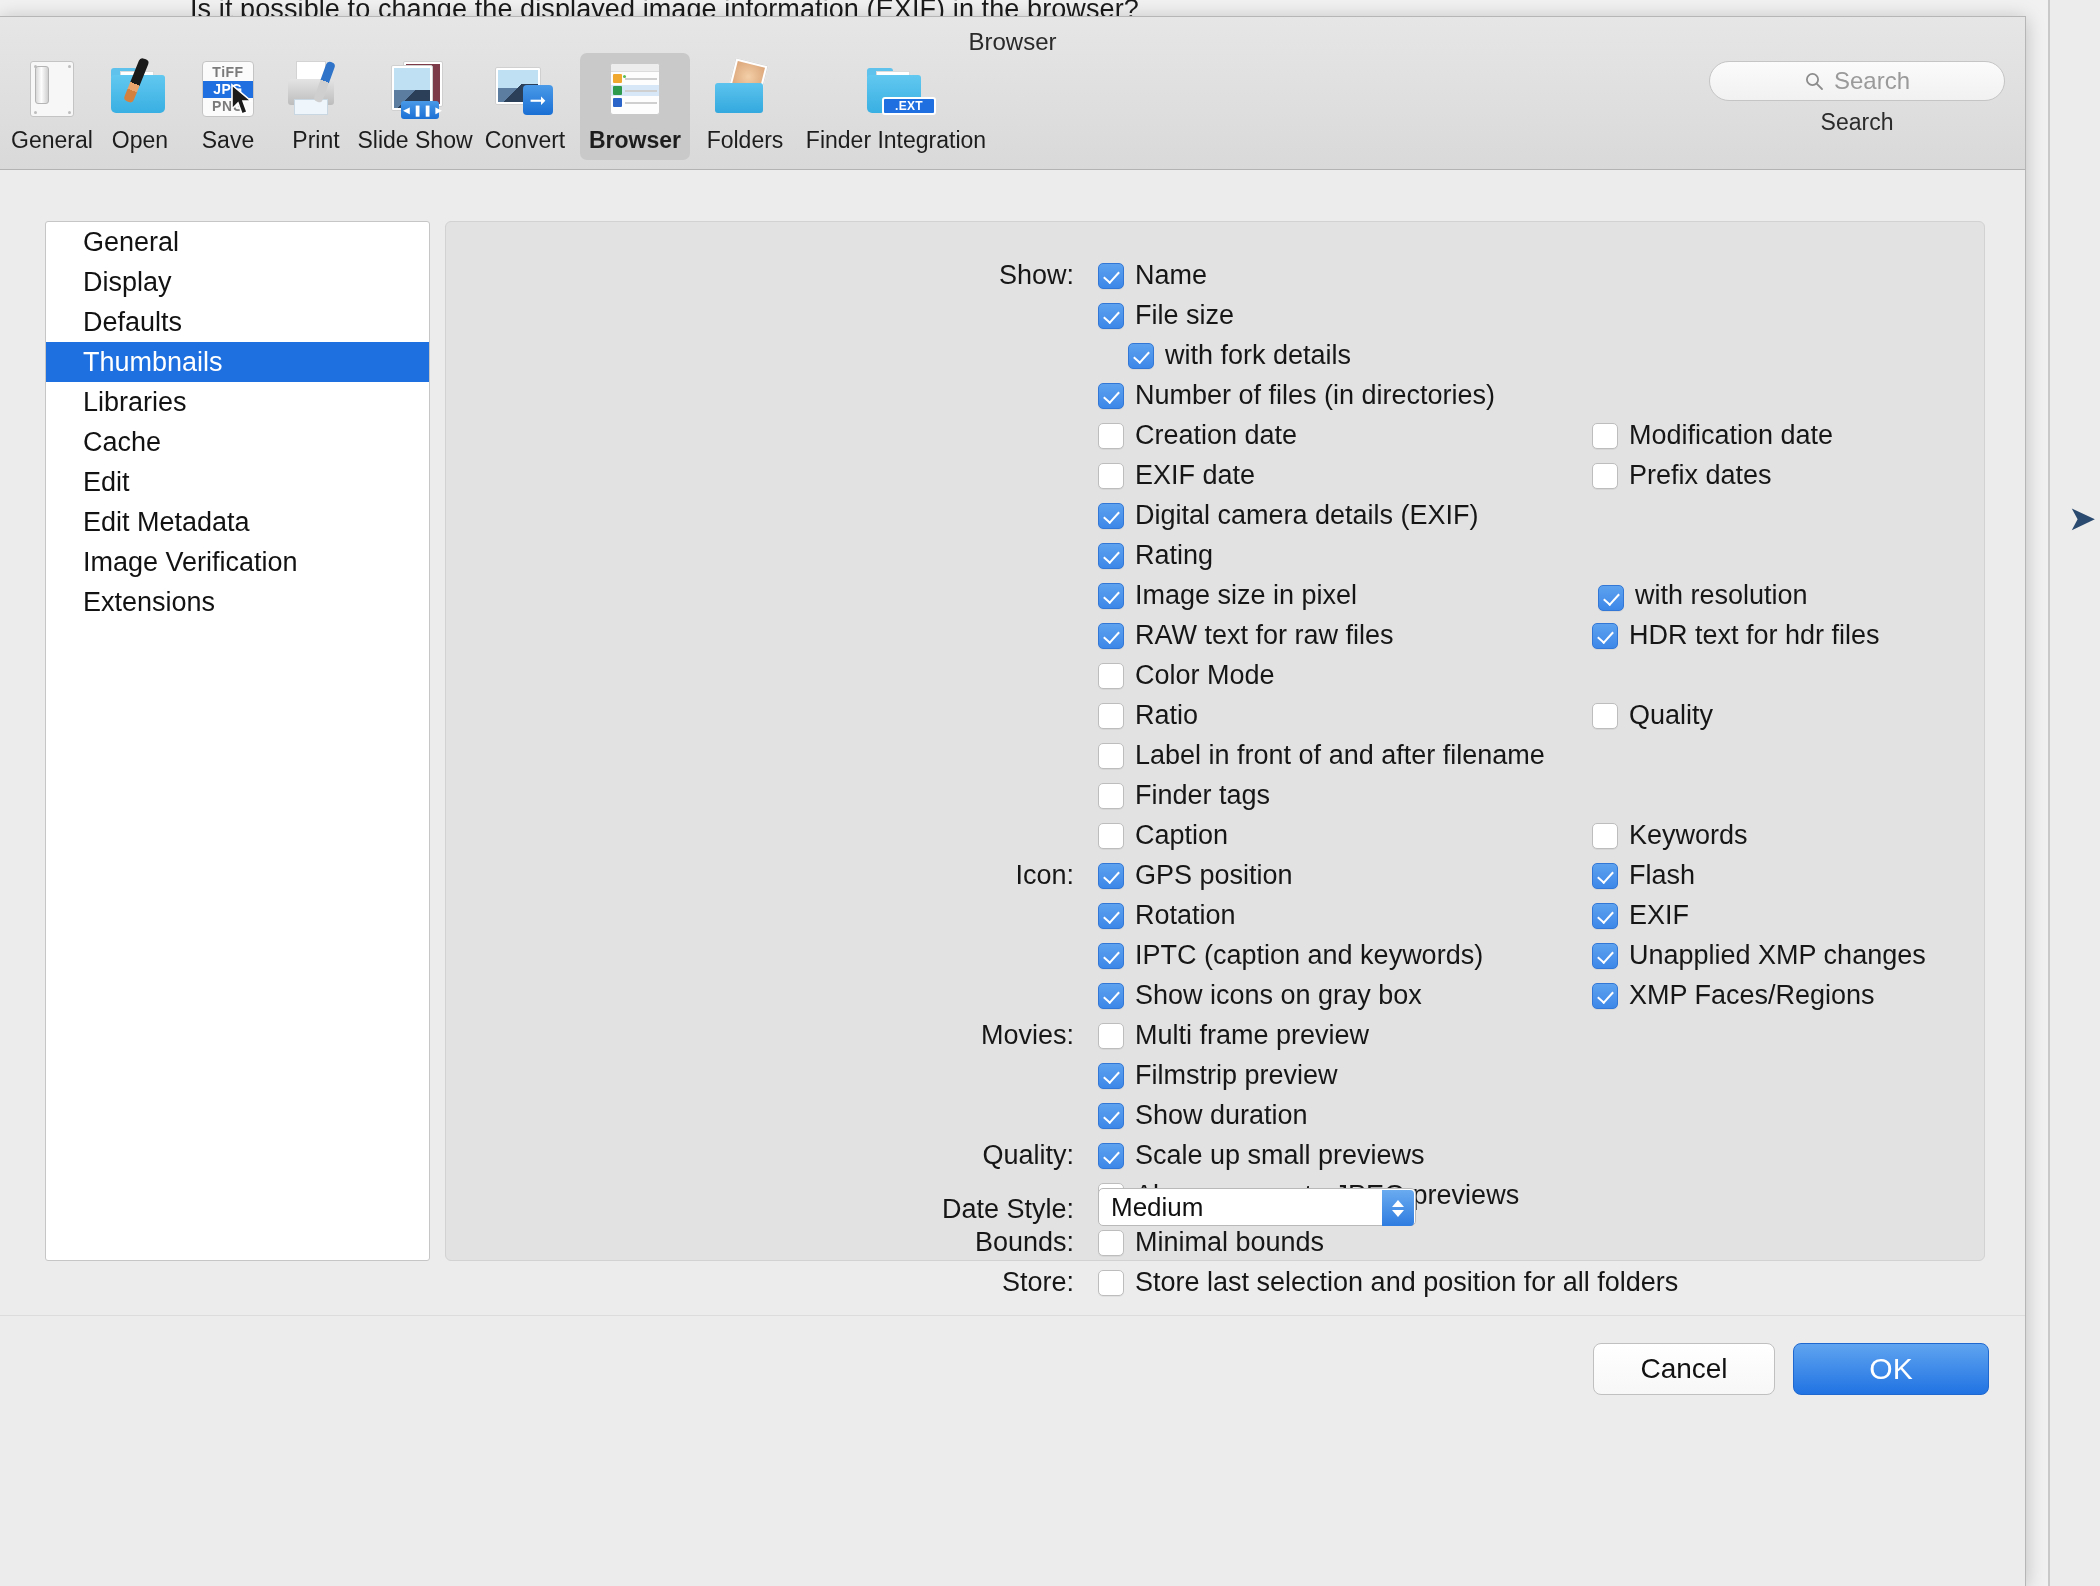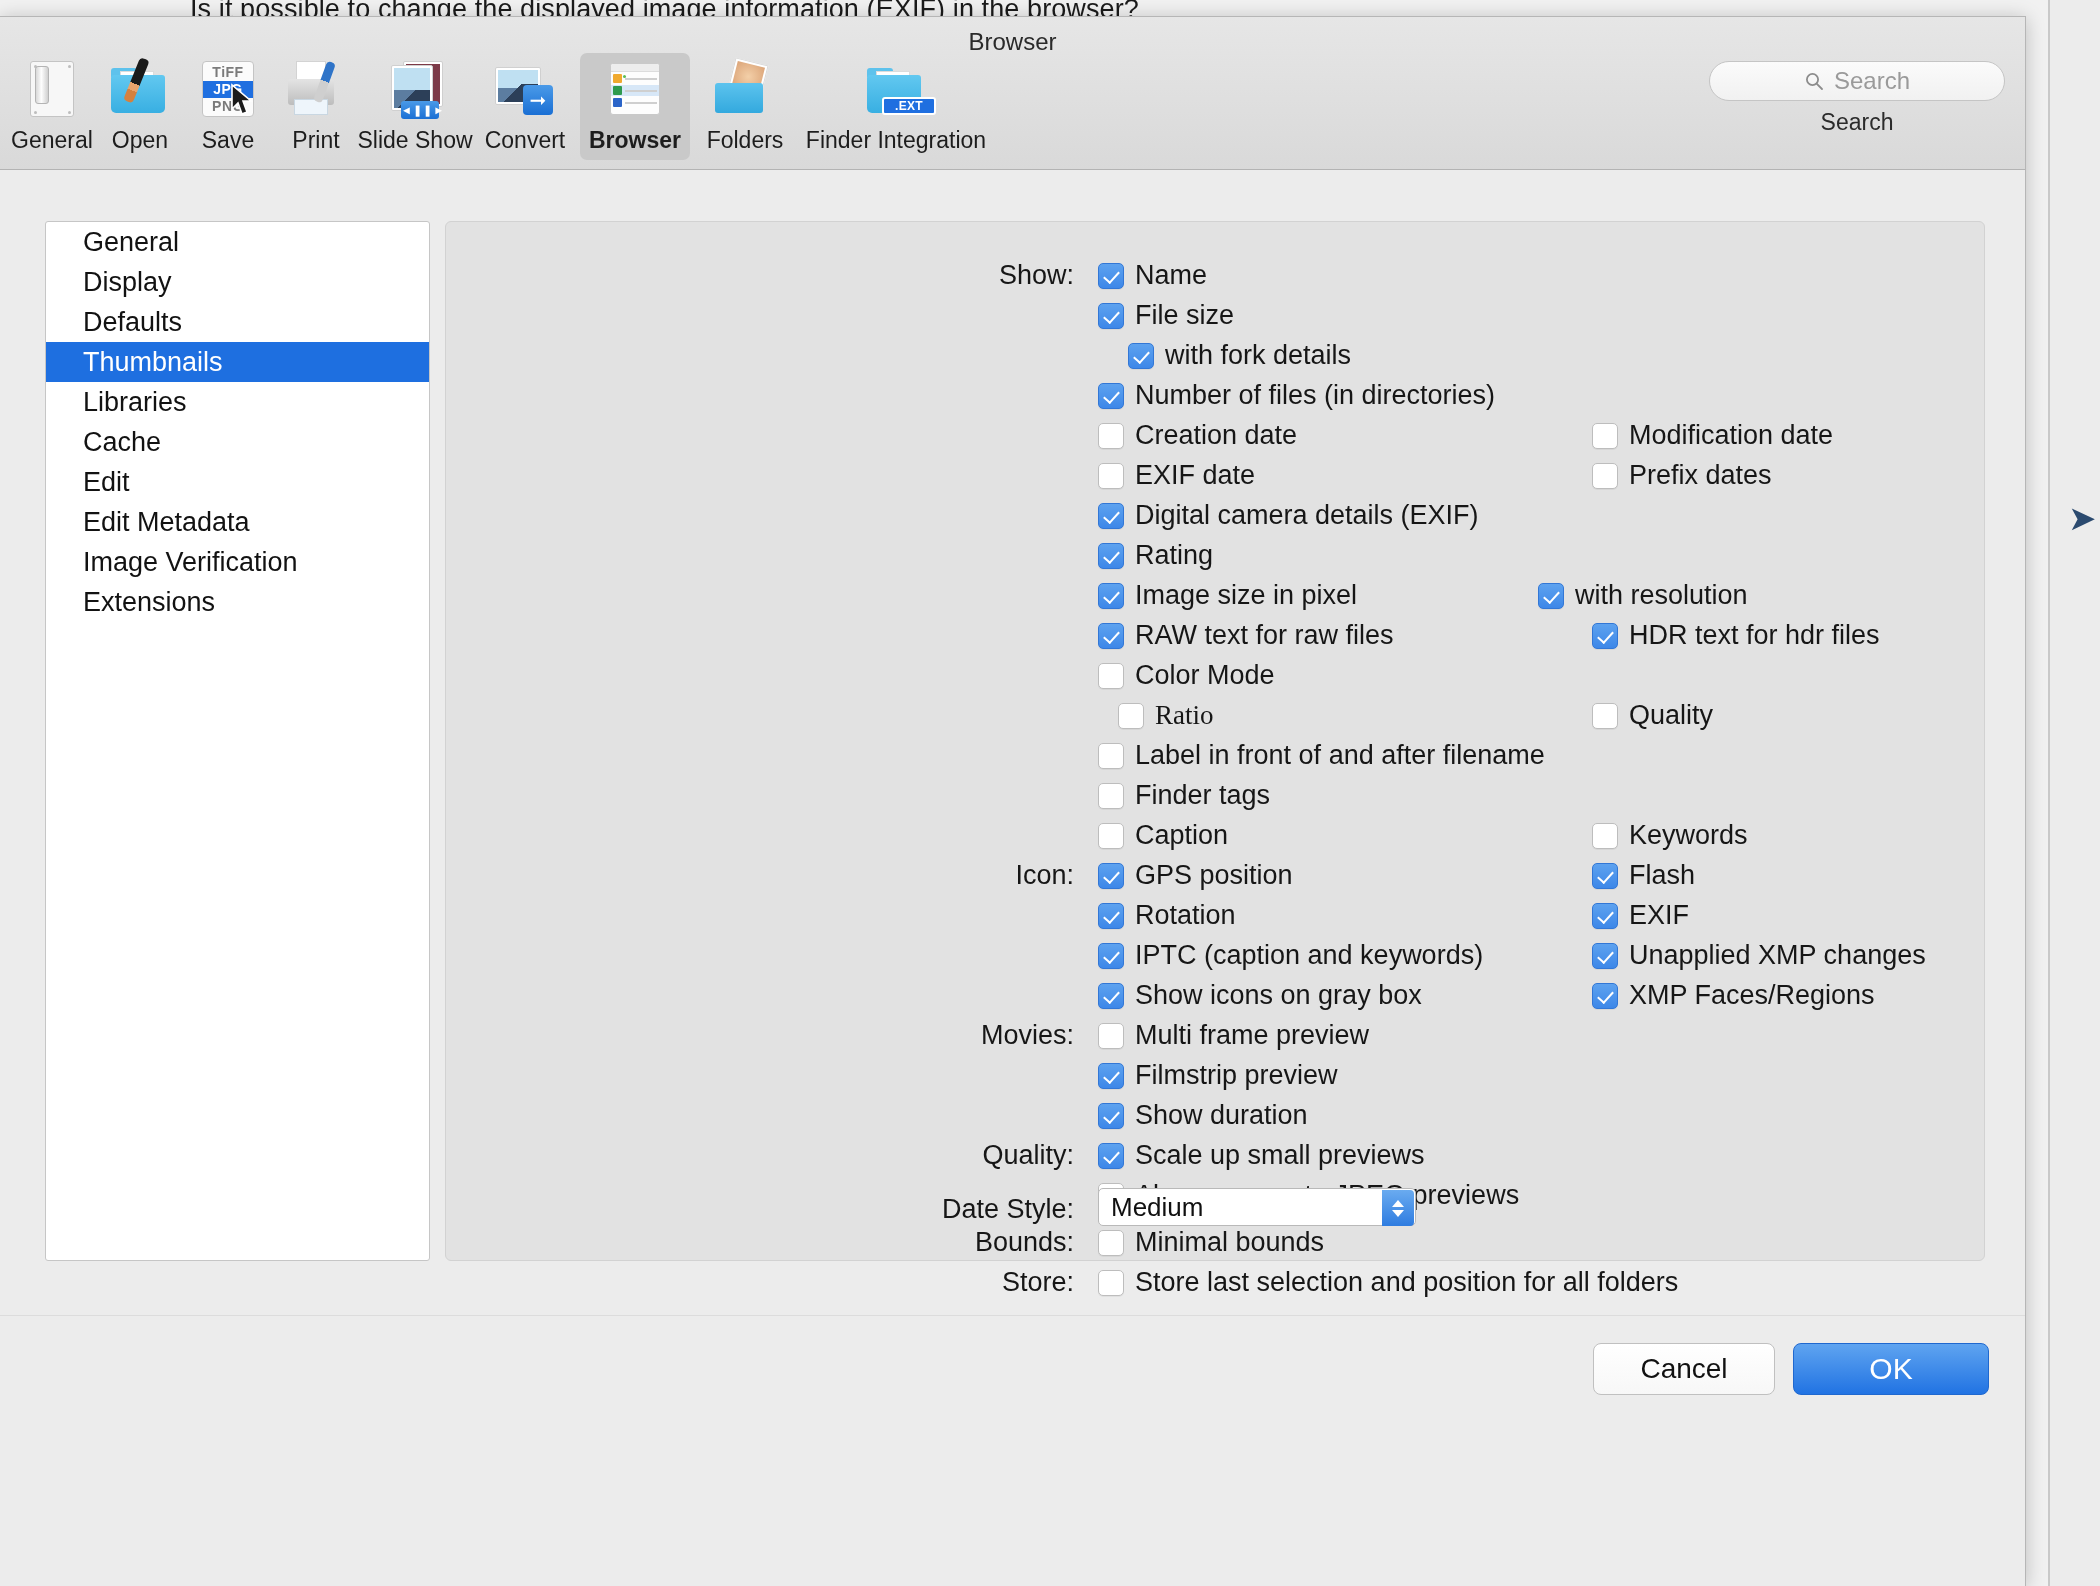--- a/index.html
+++ b/index.html
@@ -520,21 +520,21 @@
             <span class="cb-text">Image size in pixel</span>
           </div>
           <div class="row" style="left: 652px; top: 398px;">
             <span class="cb on"></span>
             <span class="cb-text">RAW text for raw files</span>
           </div>
           <div class="row" style="left: 652px; top: 438px;">
             <span class="cb"></span>
             <span class="cb-text">Color Mode</span>
           </div>
-          <div class="row" style="left: 672px; top: 478px; font-family: Liberation Serif, serif;">
+          <div class="row" style="left: 652px; top: 478px;">
             <span class="cb"></span>
             <span class="cb-text">Ratio</span>
           </div>
           <div class="row" style="left: 652px; top: 518px;">
             <span class="cb"></span>
             <span class="cb-text">Label in front of and after filename</span>
           </div>
           <div class="row" style="left: 652px; top: 558px;">
             <span class="cb"></span>
             <span class="cb-text">Finder tags</span>
@@ -594,21 +594,21 @@
         </div>
       <div id="rows-col2">
           <div class="row" style="left: 1146px; top: 198px;">
             <span class="cb"></span>
             <span class="cb-text">Modification date</span>
           </div>
           <div class="row" style="left: 1146px; top: 238px;">
             <span class="cb"></span>
             <span class="cb-text">Prefix dates</span>
           </div>
-          <div class="row" style="left: 1092px; top: 358px;">
+          <div class="row" style="left: 1152px; top: 358px; align-items: flex-end;">
             <span class="cb on"></span>
             <span class="cb-text">with resolution</span>
           </div>
           <div class="row" style="left: 1146px; top: 398px;">
             <span class="cb on"></span>
             <span class="cb-text">HDR text for hdr files</span>
           </div>
           <div class="row" style="left: 1146px; top: 478px;">
             <span class="cb"></span>
             <span class="cb-text">Quality</span>

